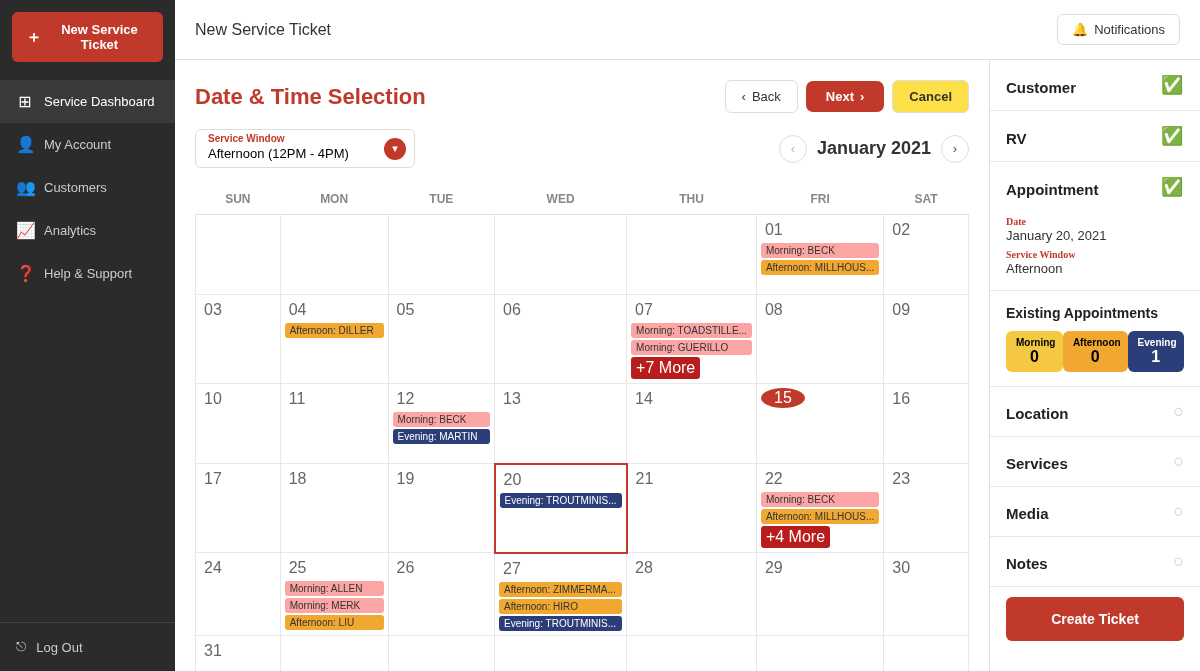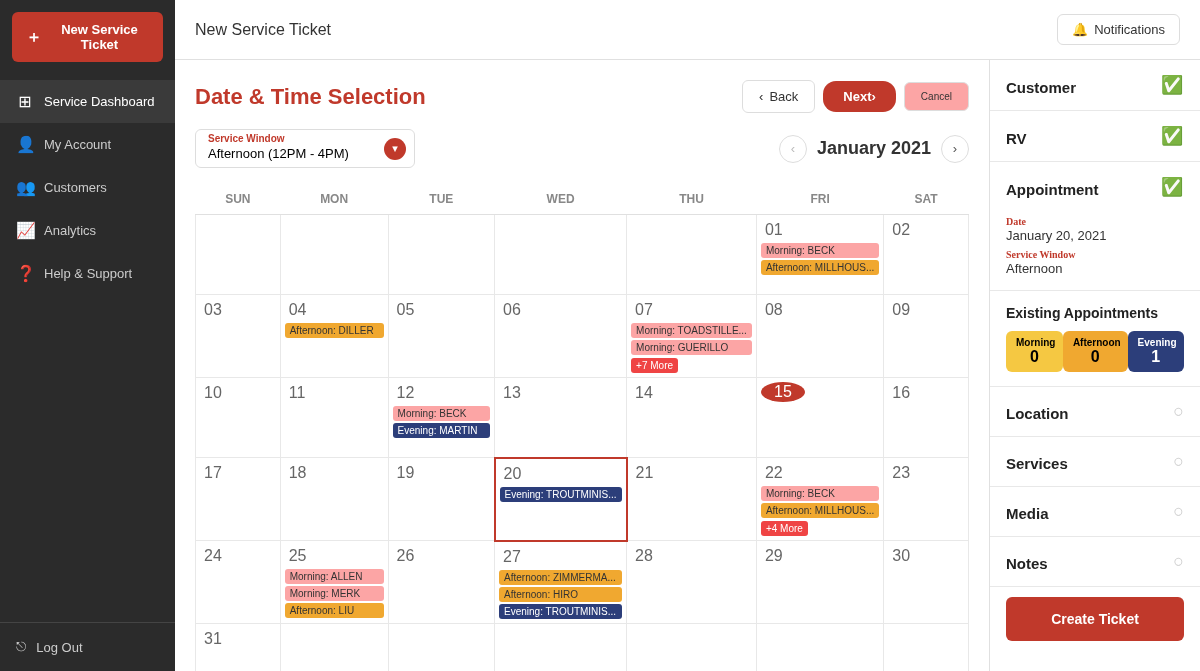--- a/index.html
+++ b/index.html
@@ -26,22 +26,22 @@
 
     
     .content-area { display: flex; flex: 1; overflow: hidden; }
 
     
     .calendar-section { flex: 1; padding: 20px; overflow-y: auto; border-right: 1px solid #e0e0e0; }
     .calendar-header-row { display: flex; align-items: center; justify-content: space-between; margin-bottom: 16px; }
     .section-title { font-size: 22px; font-weight: 700; color: #c0392b; }
     .action-buttons { display: flex; gap: 8px; align-items: center; }
     .btn-back { border: 1.5px solid #ddd; background: #fff; border-radius: 6px; padding: 8px 16px; cursor: pointer; font-size: 13px; display: flex; align-items: center; gap: 6px; color: #333; }
-    .btn-next { background: #c0392b; color: #fff; border: none; border-radius: 13px; padding: 8px 20px; cursor: pointer; font-size: 13px; display: flex; align-items: center; font-weight: 600; }
-    .btn-cancel { background: #fca5a5; border: 1.5px solid #ddd; border-radius: 6px; padding: 8px 16px; cursor: pointer; font-size: 10px; color: #333; }
+    .btn-next { background: #c0392b; color: #fff; border: none; border-radius: 7px; padding: 8px 20px; cursor: pointer; font-size: 13px; display: flex; align-items: center; gap: 6px; font-weight: 600; }
+    .btn-cancel { background: #fde047; border: 1.5px solid #ddd; border-radius: 6px; padding: 8px 16px; cursor: pointer; font-size: 13px; color: #333; font-weight: bold; }
 
     .availability-label { font-size: 14px; font-weight: 600; color: #333; margin-bottom: 10px; }
     .service-window-row { display: flex; align-items: center; justify-content: space-between; margin-bottom: 16px; }
     .service-window-label { font-size: 10px; color: #c0392b; font-weight: 600; position: absolute; top: 3px; left: 12px; }
     .service-window-value { margin-top: 10px; font-size: 13px; }
     .service-window-container { position: relative; border: 1.5px solid #ddd; border-radius: 6px; padding: 6px 12px 6px 12px; width: 220px; }
     .dropdown-arrow { background: #c0392b; color: #fff; border-radius: 50%; width: 22px; height: 22px; display: flex; align-items: center; justify-content: center; font-size: 11px; position: absolute; right: 8px; top: 50%; transform: translateY(-50%); cursor: pointer; }
 
     .month-nav { display: flex; align-items: center; gap: 10px; }
     .month-label { font-size: 18px; font-weight: 600; color: #333; }
@@ -52,21 +52,21 @@
     .calendar-grid { width: 100%; border-collapse: collapse; }
     .calendar-grid th { text-align: center; font-size: 12px; font-weight: 600; color: #888; padding: 8px 4px; border-bottom: 1px solid #e0e0e0; }
     .calendar-grid td { border: 1px solid #e8e8e8; vertical-align: top; padding: 4px; height: 80px; width: calc(100%/7); }
     .day-num { font-size: 16px; color: #666; padding: 2px 4px; }
     .day-num.today { background: #c0392b; color: #fff; border-radius: 50%; width: 44px; height: 20px; display: flex; align-items: center; justify-content: center; }
     .cell-selected { border: 2px solid #c0392b !important; }
     .event-chip { border-radius: 3px; padding: 2px 5px; font-size: 10px; margin-top: 2px; white-space: nowrap; overflow: hidden; text-overflow: ellipsis; max-width: 100%; }
     .chip-morning { background: #fca5a5; color: #333; }
     .chip-afternoon { background: #f0a830; color: #333; }
     .chip-evening { background: #2c3e7a; color: #fff; }
-    .chip-more { background: #ef4444; color: #fff; font-size: 10px; border-radius: 3px; padding: 2px 5px; margin-top: 2px; display: inline-block; }
+    .chip-more { background: #b91c1c; color: #fff; font-size: 16px; border-radius: 3px; padding: 2px 5px; margin-top: 2px; display: inline-block; }
 
     
     .right-panel { width: 210px; background: #fff; display: flex; flex-direction: column; padding: 0; overflow-y: auto; }
     .right-section { padding: 14px 16px; border-bottom: 1px solid #e8e8e8; display: flex; align-items: flex-end; justify-content: space-between; }
     .right-section-title { font-size: 15px; font-weight: 600; color: #222; }
     .check-circle { color: #c0392b; font-size: 18px; }
     .circle-outline { color: #ccc; font-size: 18px; }
     .appointment-details { padding: 8px 16px 14px; border-bottom: 1px solid #e8e8e8; }
     .apt-field-label { font-size: 10px; color: #c0392b; font-weight: 600; margin-top: 6px; font-family: Liberation Serif, serif; }
     .apt-field-value { font-size: 13px; color: #333; margin-top: 1px; }

